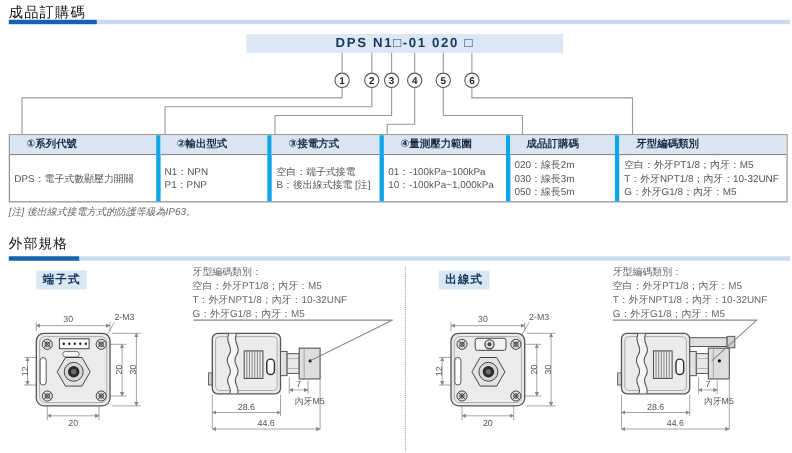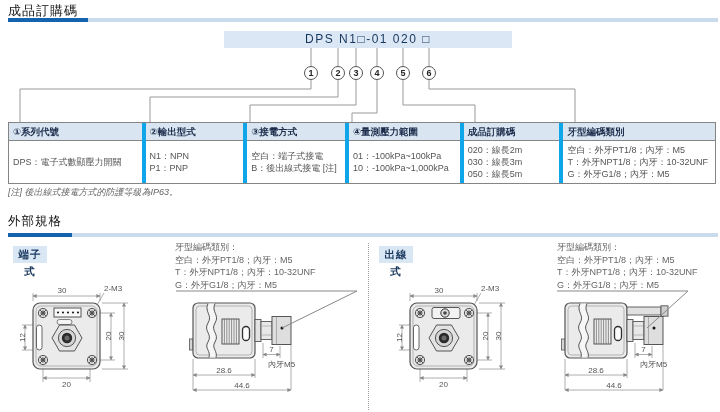--- a/index.html
+++ b/index.html
@@ -2,33 +2,33 @@
 <html><head>
 <meta charset="utf-8">
 <style>
   html,body{margin:0;padding:0;}
   body{font-family:"Liberation Sans","DejaVu Sans",sans-serif;background:#fff;}
   .page{position:relative;width:720px;height:412px;background:#ffffff;overflow:hidden;}
   .sec-title{position:absolute;left:8px;font-size:13px;font-weight:normal;color:#111;letter-spacing:1px;}
   .bar{position:absolute;left:8px;width:710px;height:4px;background:#c9dbed;}
   .bar .dark{position:absolute;left:0;top:0;height:4px;background:#1563ae;}
   .code-banner{position:absolute;left:224px;top:31px;width:288px;height:17px;background:#dbe7f4;
-    font-size:12px;font-weight:normal;color:#17365d;letter-spacing:1.5px;text-align:center;line-height:17px;}
+    font-size:12px;font-weight:bold;color:#17365d;letter-spacing:1.5px;text-align:center;line-height:17px;}
   .circ{position:absolute;top:66px;width:12px;height:12px;border:1px solid #555;border-radius:50%;
     background:#fff;font-size:9px;font-weight:bold;color:#222;text-align:center;line-height:12px;z-index:4;}
   .otable{position:absolute;left:8px;top:122px;width:708px;display:flex;border:1px solid #858585;box-sizing:border-box;background:#fff;}
   .col{box-sizing:border-box;border-left:4px solid #0ea5e9;}
   .col:first-child{border-left:none;}
   .col .hd{height:17px;background:#d9e6f2;border-bottom:1px solid #858585;font-size:9.5px;font-weight:bold;
-    color:#1c2b4a;line-height:17px;padding-left:4px;white-space:nowrap;overflow:hidden;}
+    color:#1c2b4a;line-height:17px;padding-left:15px;white-space:nowrap;overflow:hidden;}
   .col .bd{height:42px;display:flex;flex-direction:column;justify-content:center;padding:2px 4px;box-sizing:border-box;}
   .col .ln{font-size:9px;color:#555;line-height:12px;white-space:nowrap;}
   .note{position:absolute;left:8px;top:186px;font-size:9px;color:#666;font-style:italic;}
-  .type-label{position:absolute;top:246px;width:34px;height:17px;background:#d9e6f3;color:#17365d;
-    font-size:10.5px;font-weight:bold;text-align:center;line-height:17px;letter-spacing:1px;}
+  .type-label{position:absolute;top:246px;width:46px;height:17px;background:#d9e6f3;color:#17365d;
+    font-size:10.5px;font-weight:bold;text-align:center;line-height:17px;letter-spacing:1px;margin-left:20px;}
   .thread-note{position:absolute;top:241px;font-size:9px;color:#666;line-height:12.7px;white-space:nowrap;}
   .divider{position:absolute;left:368px;top:243px;height:167px;border-left:1px dotted #9a9a9a;}
   .diag{position:absolute;z-index:1;}
   .overlay{position:absolute;left:0;top:0;z-index:3;pointer-events:none;}
   svg text{font-family:"Liberation Sans","DejaVu Sans",sans-serif;}
 </style>
 </head>
 <body>
 
 <div class="page">

